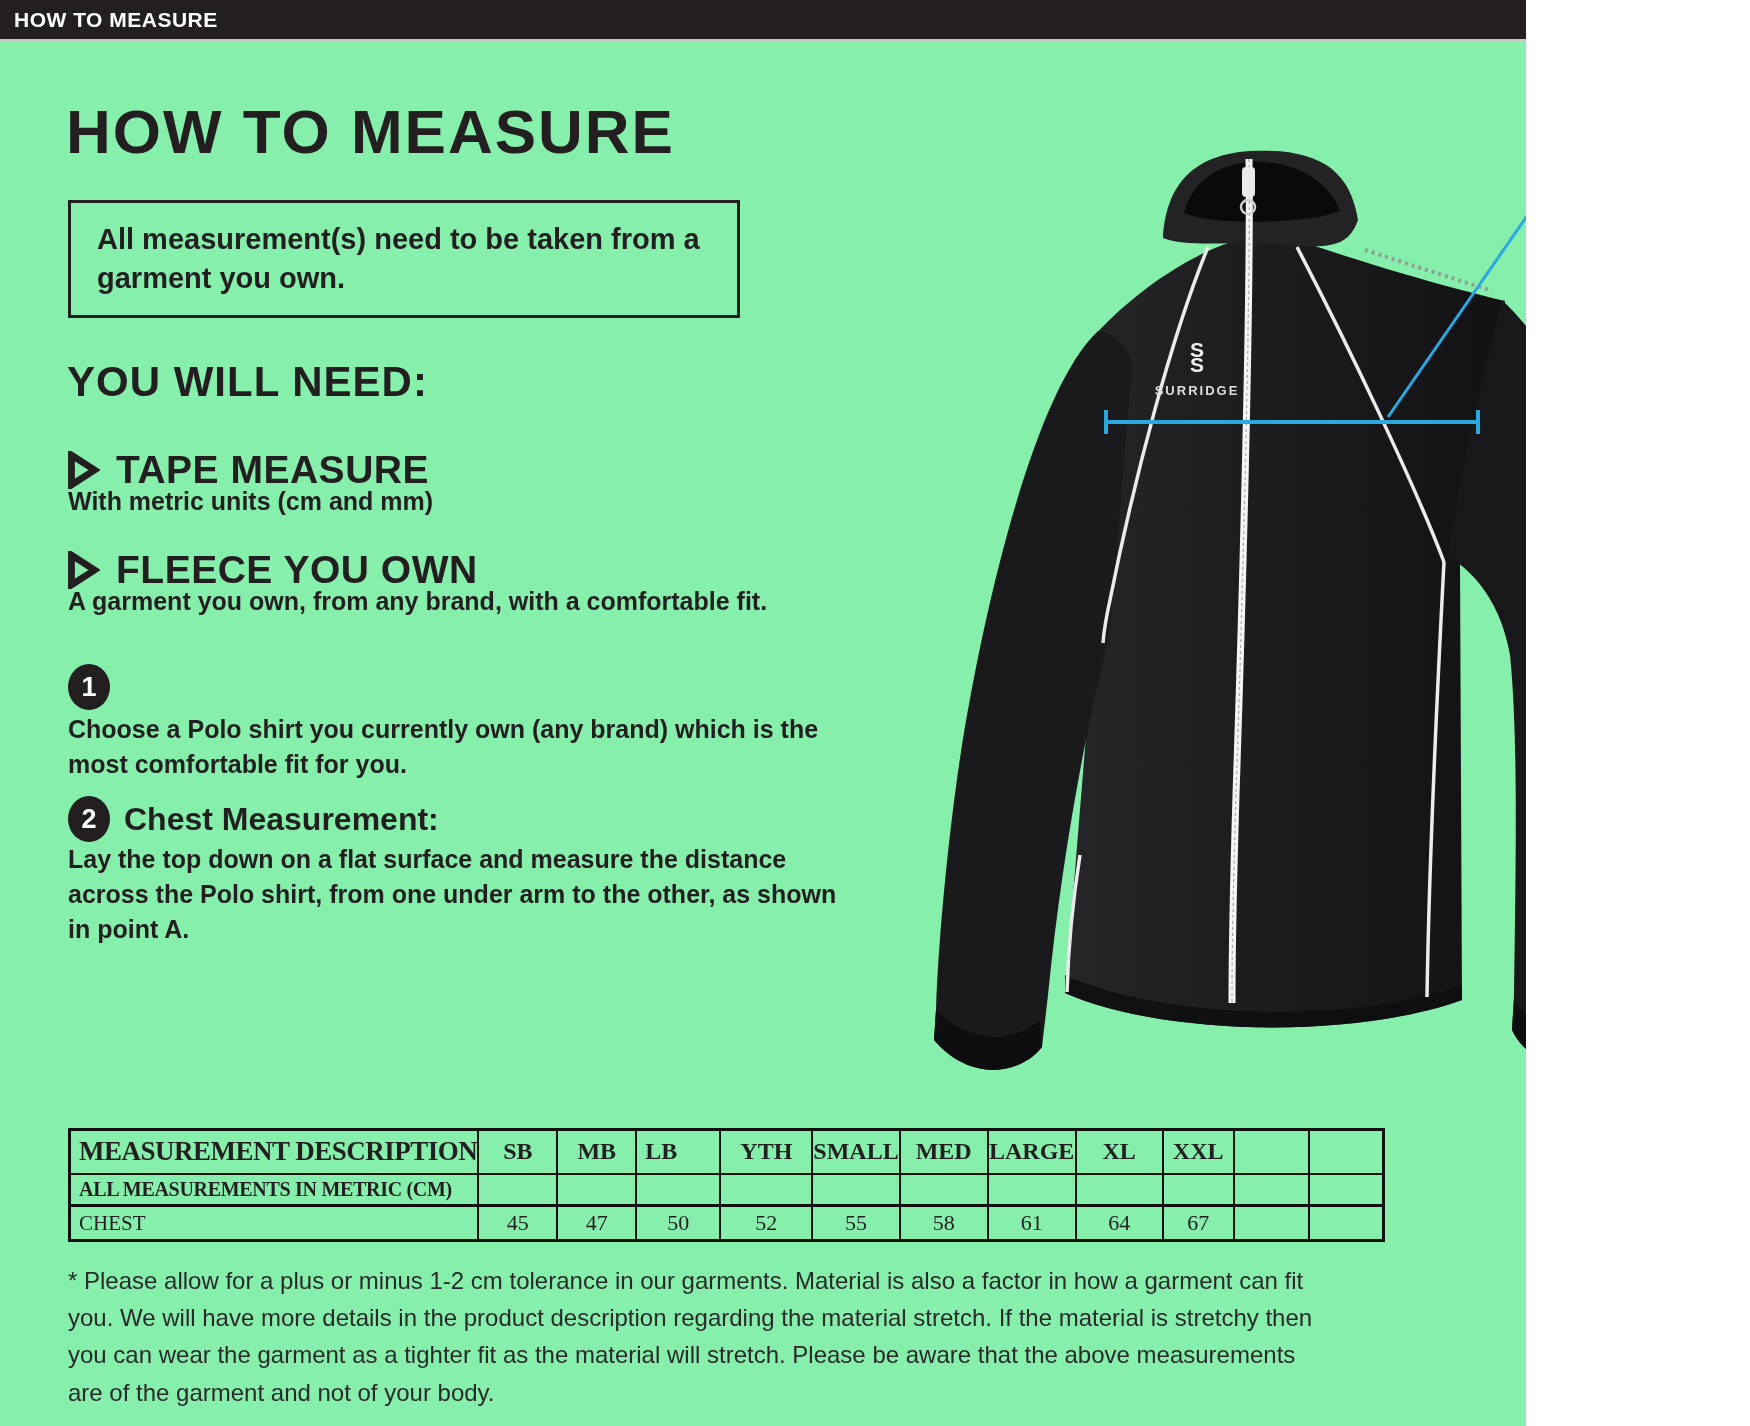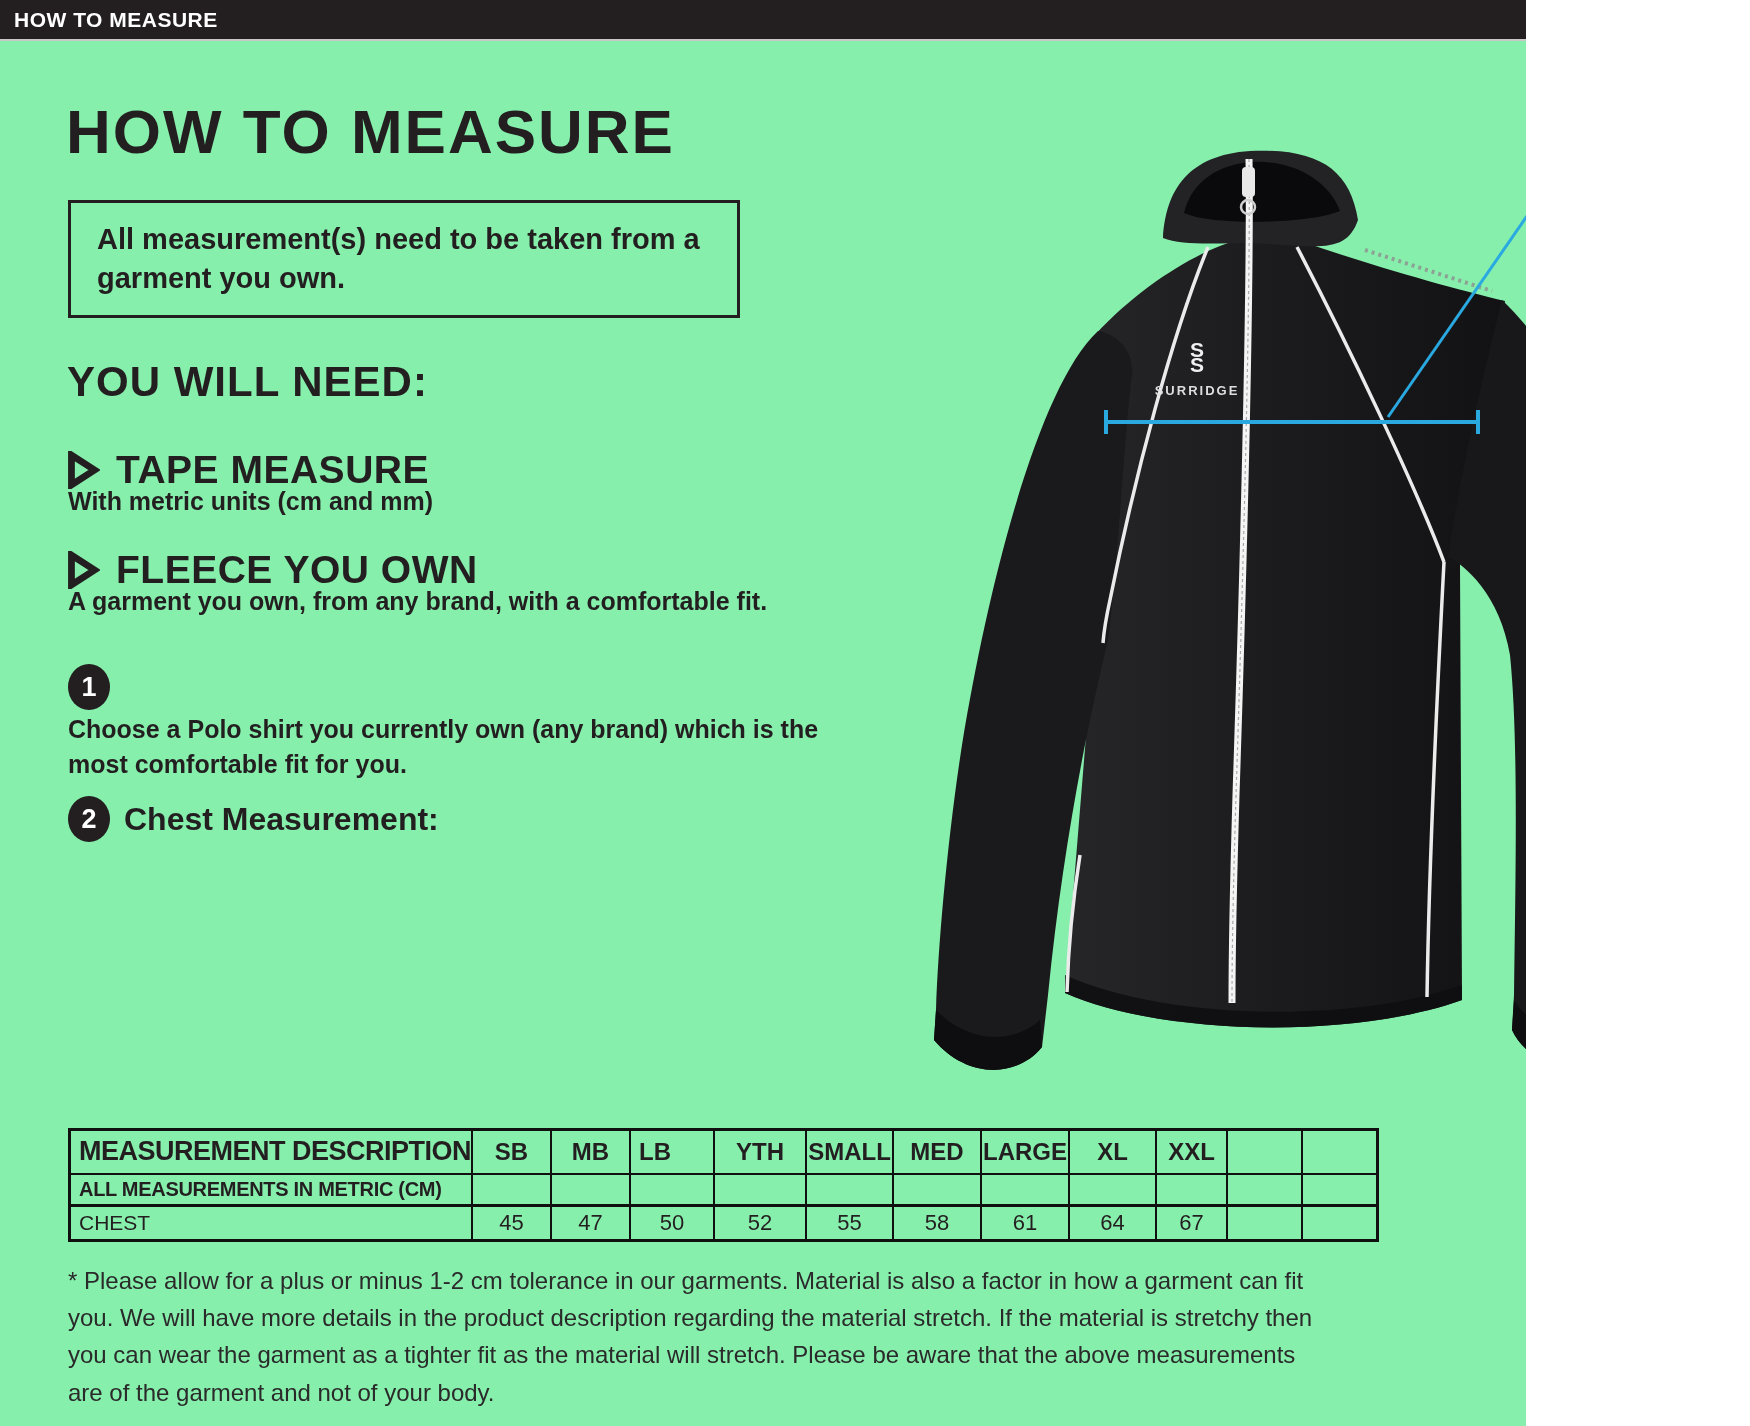--- a/index.html
+++ b/index.html
@@ -51,21 +51,21 @@
     background:#231f20; color:#fff; font-size:27px; font-weight:800;
     display:flex; align-items:center; justify-content:center; flex:0 0 auto;
   }
   .step-title-text { font-size:32px; font-weight:800; }
   .step-desc { font-size:25px; font-weight:800; line-height:1.4; width:770px; }
   .h3-row { left:68px; top:932px; display:flex; align-items:baseline; gap:14px; }
   .h3 { font-size:47px; font-weight:900; letter-spacing:1px; }
   .h3-sub { font-size:25px; font-weight:800; }
   
   .size-table-wrap { left:68px; top:1128px; }
-  table { border-collapse:collapse; border:3px solid #101010; table-layout:fixed; }
+  table { border-collapse:collapse; border:3px solid #101010; table-layout:fixed;font-family:Liberation Serif, serif; }
   th,td { border:2px solid #101010; vertical-align:middle; overflow:hidden; white-space:nowrap; }
   thead th { height:44px; font-size:24px; font-weight:800; text-align:center; }
   thead th.desc { font-size:27px; text-align:left; padding-left:8px; letter-spacing:-0.5px; }
   thead th.al { text-align:left; padding-left:8px; }
   tr.meta td { height:32px; border-bottom:3px solid #101010; }
   tr.meta td.lbl { font-size:20px; font-weight:800; padding-left:8px; letter-spacing:-0.3px; }
   tr.data td { height:35px; font-size:22px; font-weight:400; text-align:center; }
   tr.data td.lbl { font-size:21px; text-align:left; padding-left:8px; }
   
   .footnote {
@@ -117,20 +117,21 @@
 
   <div class="abs step-title" style="left:68px; top:664px;">
     <div class="step-badge">1</div>
   </div>
   <div class="abs step-desc" style="left:68px; top:712px;">Choose a Polo shirt you currently own (any brand) which is the most comfortable fit for you.</div>
 
   <div class="abs step-title" style="left:68px; top:796px;">
     <div class="step-badge">2</div>
     <div class="step-title-text">Chest Measurement:</div>
   </div>
+  <div class="abs step-desc" style="left:68px; top:842px;">Lay the top down on a flat surface and measure the distance across the Polo shirt, from one under arm to the other, as shown in point A.</div>
 
   <div class="abs h3-row">
   </div>
 
   <div class="abs size-table-wrap">
     <table id="size-table">
         <colgroup>
           <col style="width: 372px;">
           <col style="width: 79px;">
           <col style="width: 79px;">

